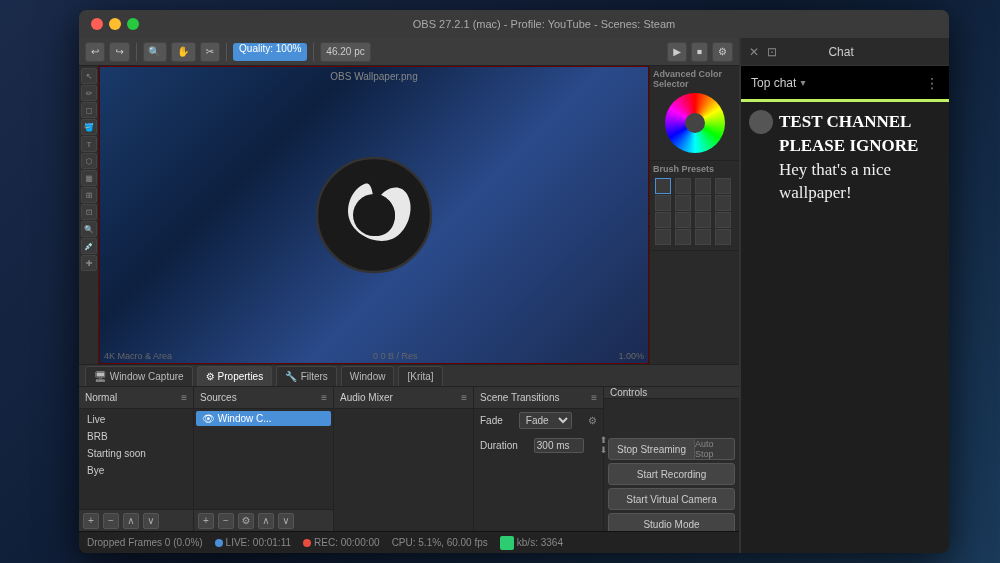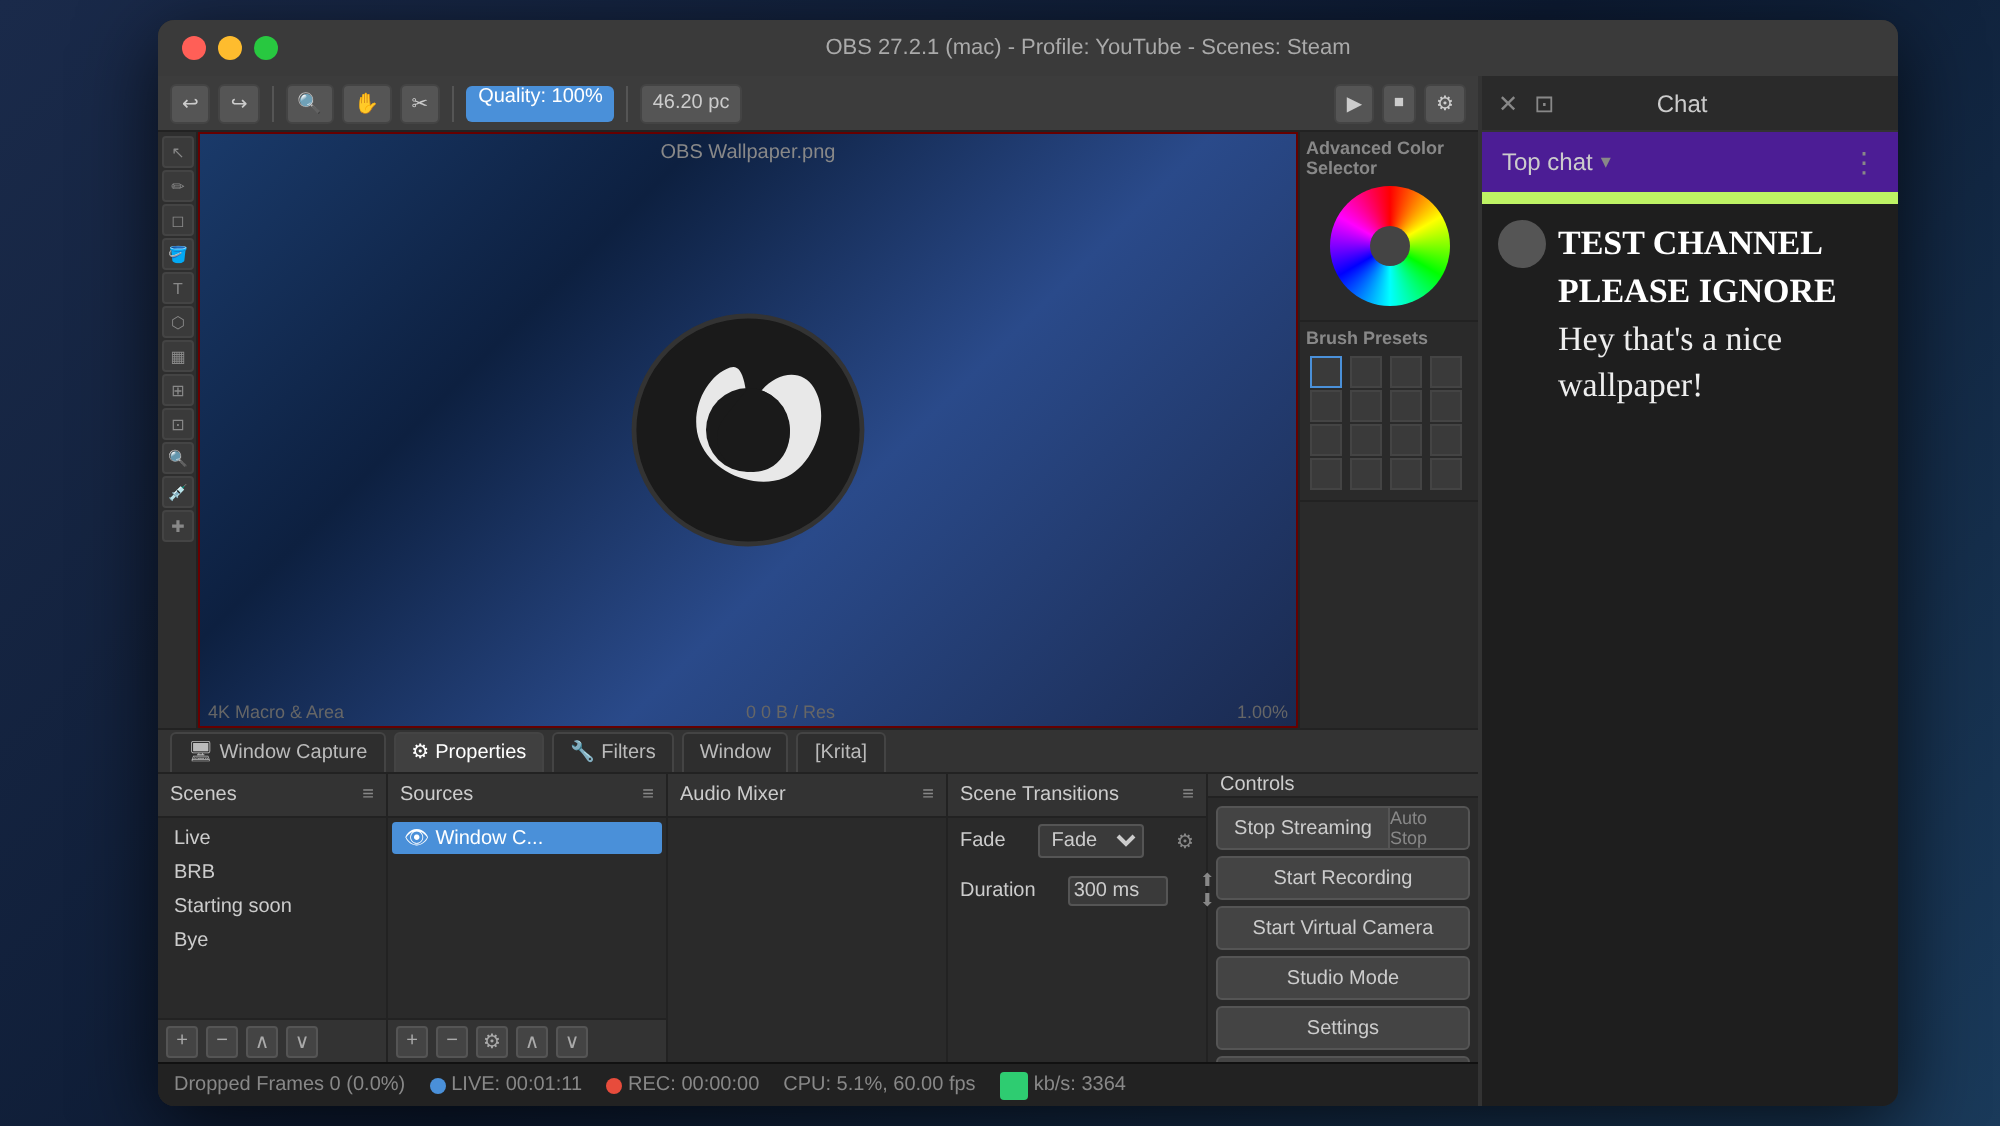--- a/index.html
+++ b/index.html
@@ -393,20 +393,21 @@
       font-size: 10px;
       padding: 1px 2px;
       border-radius: 2px;
       width: 50px;
     }
 
     
     .controls-panel {
       flex: 1;
       border-right: none;
+      gap: 35px;
     }
     .controls-list {
       padding: 4px;
       display: flex;
       flex-direction: column;
       gap: 3px;
     }
     .control-btn {
       width: 100%;
       height: 22px;
@@ -505,25 +506,25 @@
       display: flex;
       gap: 8px;
     }
     .chat-close-icon, .chat-dock-icon {
       font-size: 12px;
       color: #888;
       cursor: pointer;
     }
     .chat-filter-bar {
       height: 36px;
-      background: #4c1d95;
+      background: #000000;
       display: flex;
       align-items: center;
       padding: 0 10px;
-      border-bottom: 6px solid #bef264;
+      border-bottom: 3px solid #bef264;
     }
     .chat-filter-btn {
       display: flex;
       align-items: center;
       gap: 4px;
       font-size: 12px;
       color: #ccc;
       cursor: pointer;
     }
     .chat-filter-chevron {
@@ -722,21 +723,21 @@
           </div>
           <div class="tab-item">
             <span>[Krita]</span>
           </div>
         </div>
 
         <div class="bottom-panels">
 
           <div class="panel scenes-panel">
             <div class="panel-header">
-              <span>Scenes</span>
+              <span>Normal</span>
               <div class="panel-header-icons">
                 <span class="panel-icon">≡</span>
               </div>
             </div>
             <div class="scenes-list">
               <div class="scene-item">Live</div>
               <div class="scene-item">BRB</div>
               <div class="scene-item">Starting soon</div>
               <div class="scene-item">Bye</div>
             </div>

